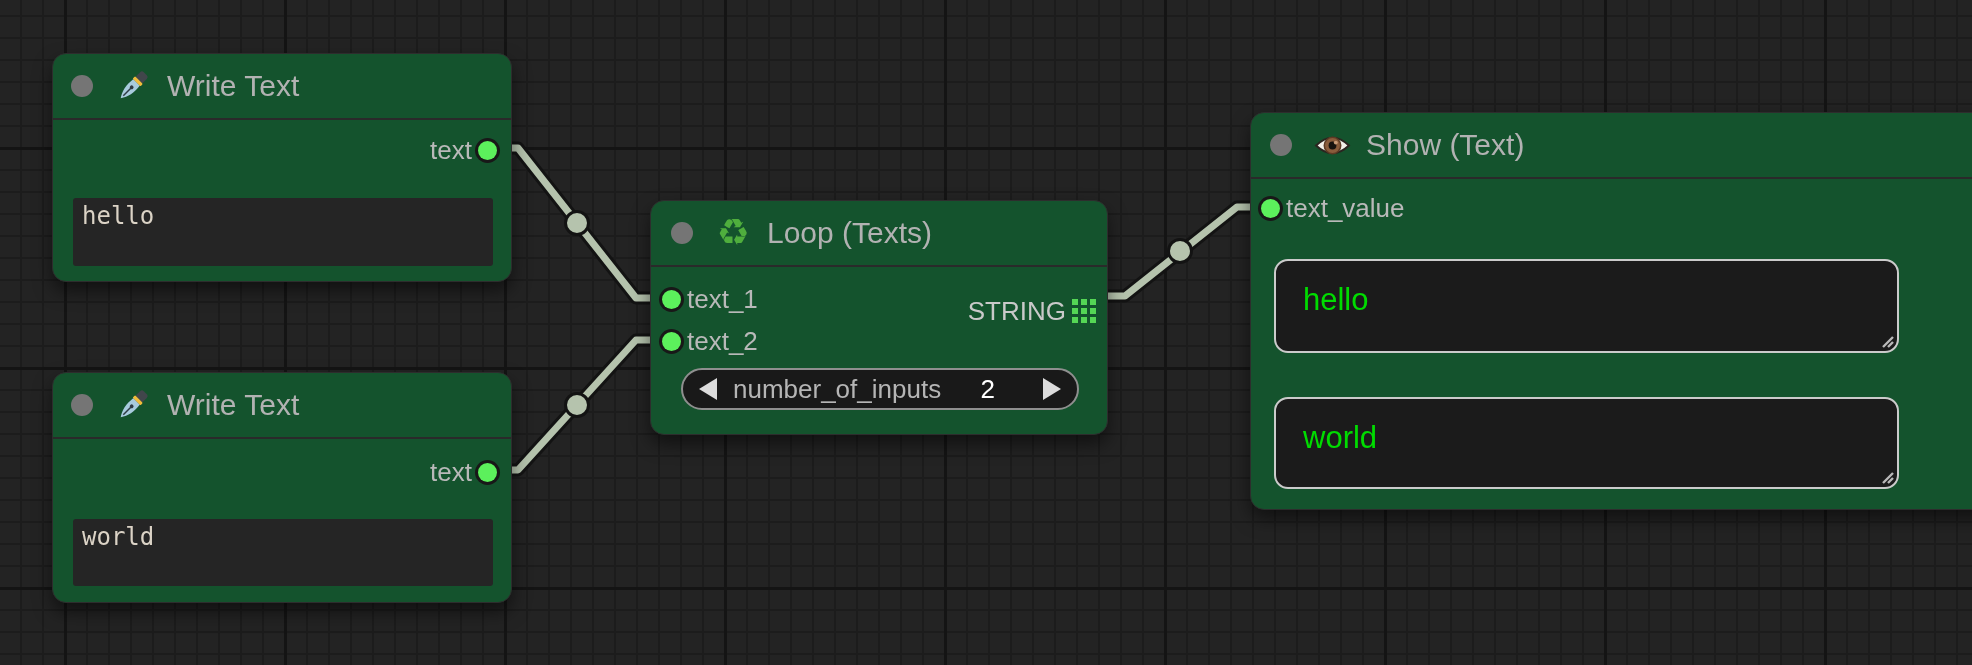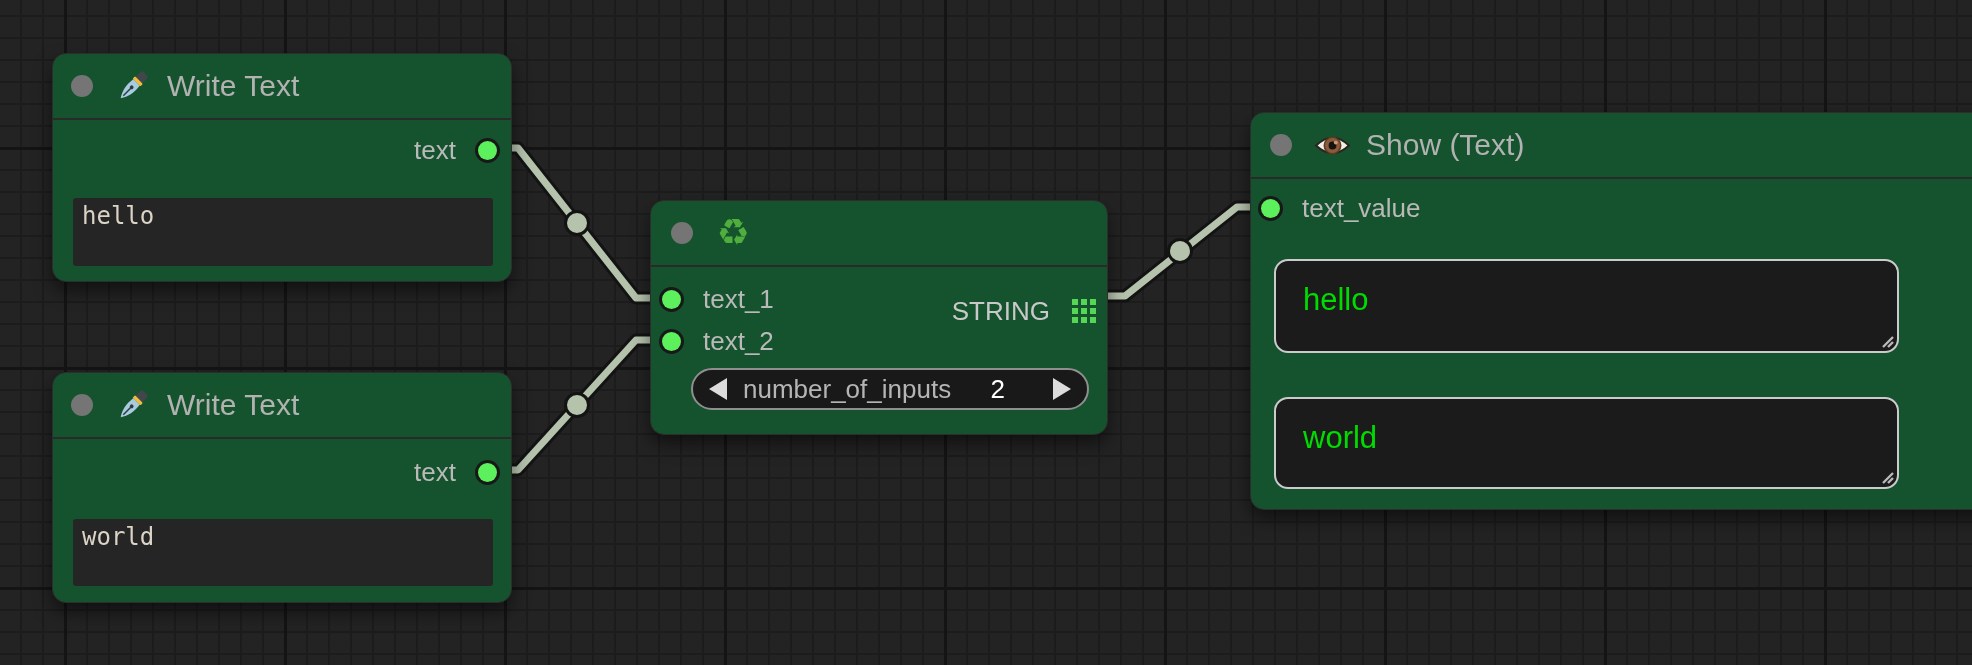--- a/index.html
+++ b/index.html
@@ -25,21 +25,21 @@
     border:1px solid #2d2d2d;border-radius:14px;
     box-shadow:0 9px 18px rgba(0,0,0,.5);
     color:#b4b4b4;box-sizing:border-box;
   }
   .node-header{height:64px;display:flex;align-items:center;padding:0 18px;border-bottom:2px solid #2a2a2a;}
   .collapse-dot{width:22px;height:22px;border-radius:50%;background:#757575;flex:none;}
   .node-icon{margin-left:21px;margin-right:15px;width:38px;height:38px;flex:none;display:flex;align-items:center;justify-content:center;}
   .recycle-glyph{font-size:37px;line-height:38px;color:#4fae3d;font-family:"DejaVu Sans",sans-serif;}
   .node-title{font-size:30px;color:#b2b2b2;white-space:nowrap;}
 
-  .port-row{position:absolute;display:flex;align-items:center;gap:22px;height:24px;}
+  .port-row{position:absolute;display:flex;align-items:center;gap:6px;height:24px;}
   .port-label{font-size:26px;color:#b9b9b9;line-height:24px;}
   .port-dot{width:19px;height:19px;border-radius:50%;background:#5cf05c;box-shadow:0 0 0 3px #181818;flex:none;}
   .out-label{color:#c9c9c9;}
 
   .write-textarea{
     position:absolute;box-sizing:border-box;resize:none;border:none;outline:none;
     background:#252525;border-radius:3px;color:#dbd3c6;
     font-family:"DejaVu Sans Mono",monospace;font-size:24px;line-height:1.15;
     padding:5px 9px;overflow:hidden;
   }
@@ -125,20 +125,21 @@
   </div>
   <textarea class="write-textarea" spellcheck="false" style="left: 20px; top: 146px; width: 420px; height: 67px;">world</textarea>
 </div>
 
 <div class="node" style="left:650px;top:200px;width:458px;height:235px;">
   <div class="node-header" style="padding:0 20px;">
     <div class="collapse-dot"></div>
     <div class="node-icon">
       <span class="recycle-glyph">♻</span>
     </div>
+    <div class="node-title">Loop (Texts)</div>
   </div>
   <div class="port-row" style="top:86px;left:11px;">
     <span class="port-dot"></span>
     <span class="port-label">text_1</span>
   </div>
   <div class="port-row" style="top:128px;left:11px;">
     <span class="port-dot"></span>
     <span class="port-label">text_2</span>
   </div>
   <div class="port-row" style="top:98px;right:11px;">
@@ -150,21 +151,21 @@
           <rect x="18" y="0" width="6" height="6"></rect>
         <rect x="0" y="9" width="6" height="6"></rect>
           <rect x="9" y="9" width="6" height="6"></rect>
           <rect x="18" y="9" width="6" height="6"></rect>
         <rect x="0" y="18" width="6" height="6"></rect>
           <rect x="9" y="18" width="6" height="6"></rect>
           <rect x="18" y="18" width="6" height="6"></rect>
       </g>
     </svg>
   </div>
-  <div class="stepper" style="left:40px;top:167px;width:398px;height:42px;">
+  <div class="stepper" style="left:30px;top:167px;width:398px;height:42px;">
     <div class="arrow-left"></div>
     <div class="stepper-label">number_of_inputs</div>
     <div class="stepper-value">2</div>
     <div class="arrow-right"></div>
   </div>
 </div>
 
 <div class="node" style="left:1250px;top:112px;width:776px;height:398px;">
   <div class="node-header" style="padding:0 19px;">
     <div class="collapse-dot"></div>

